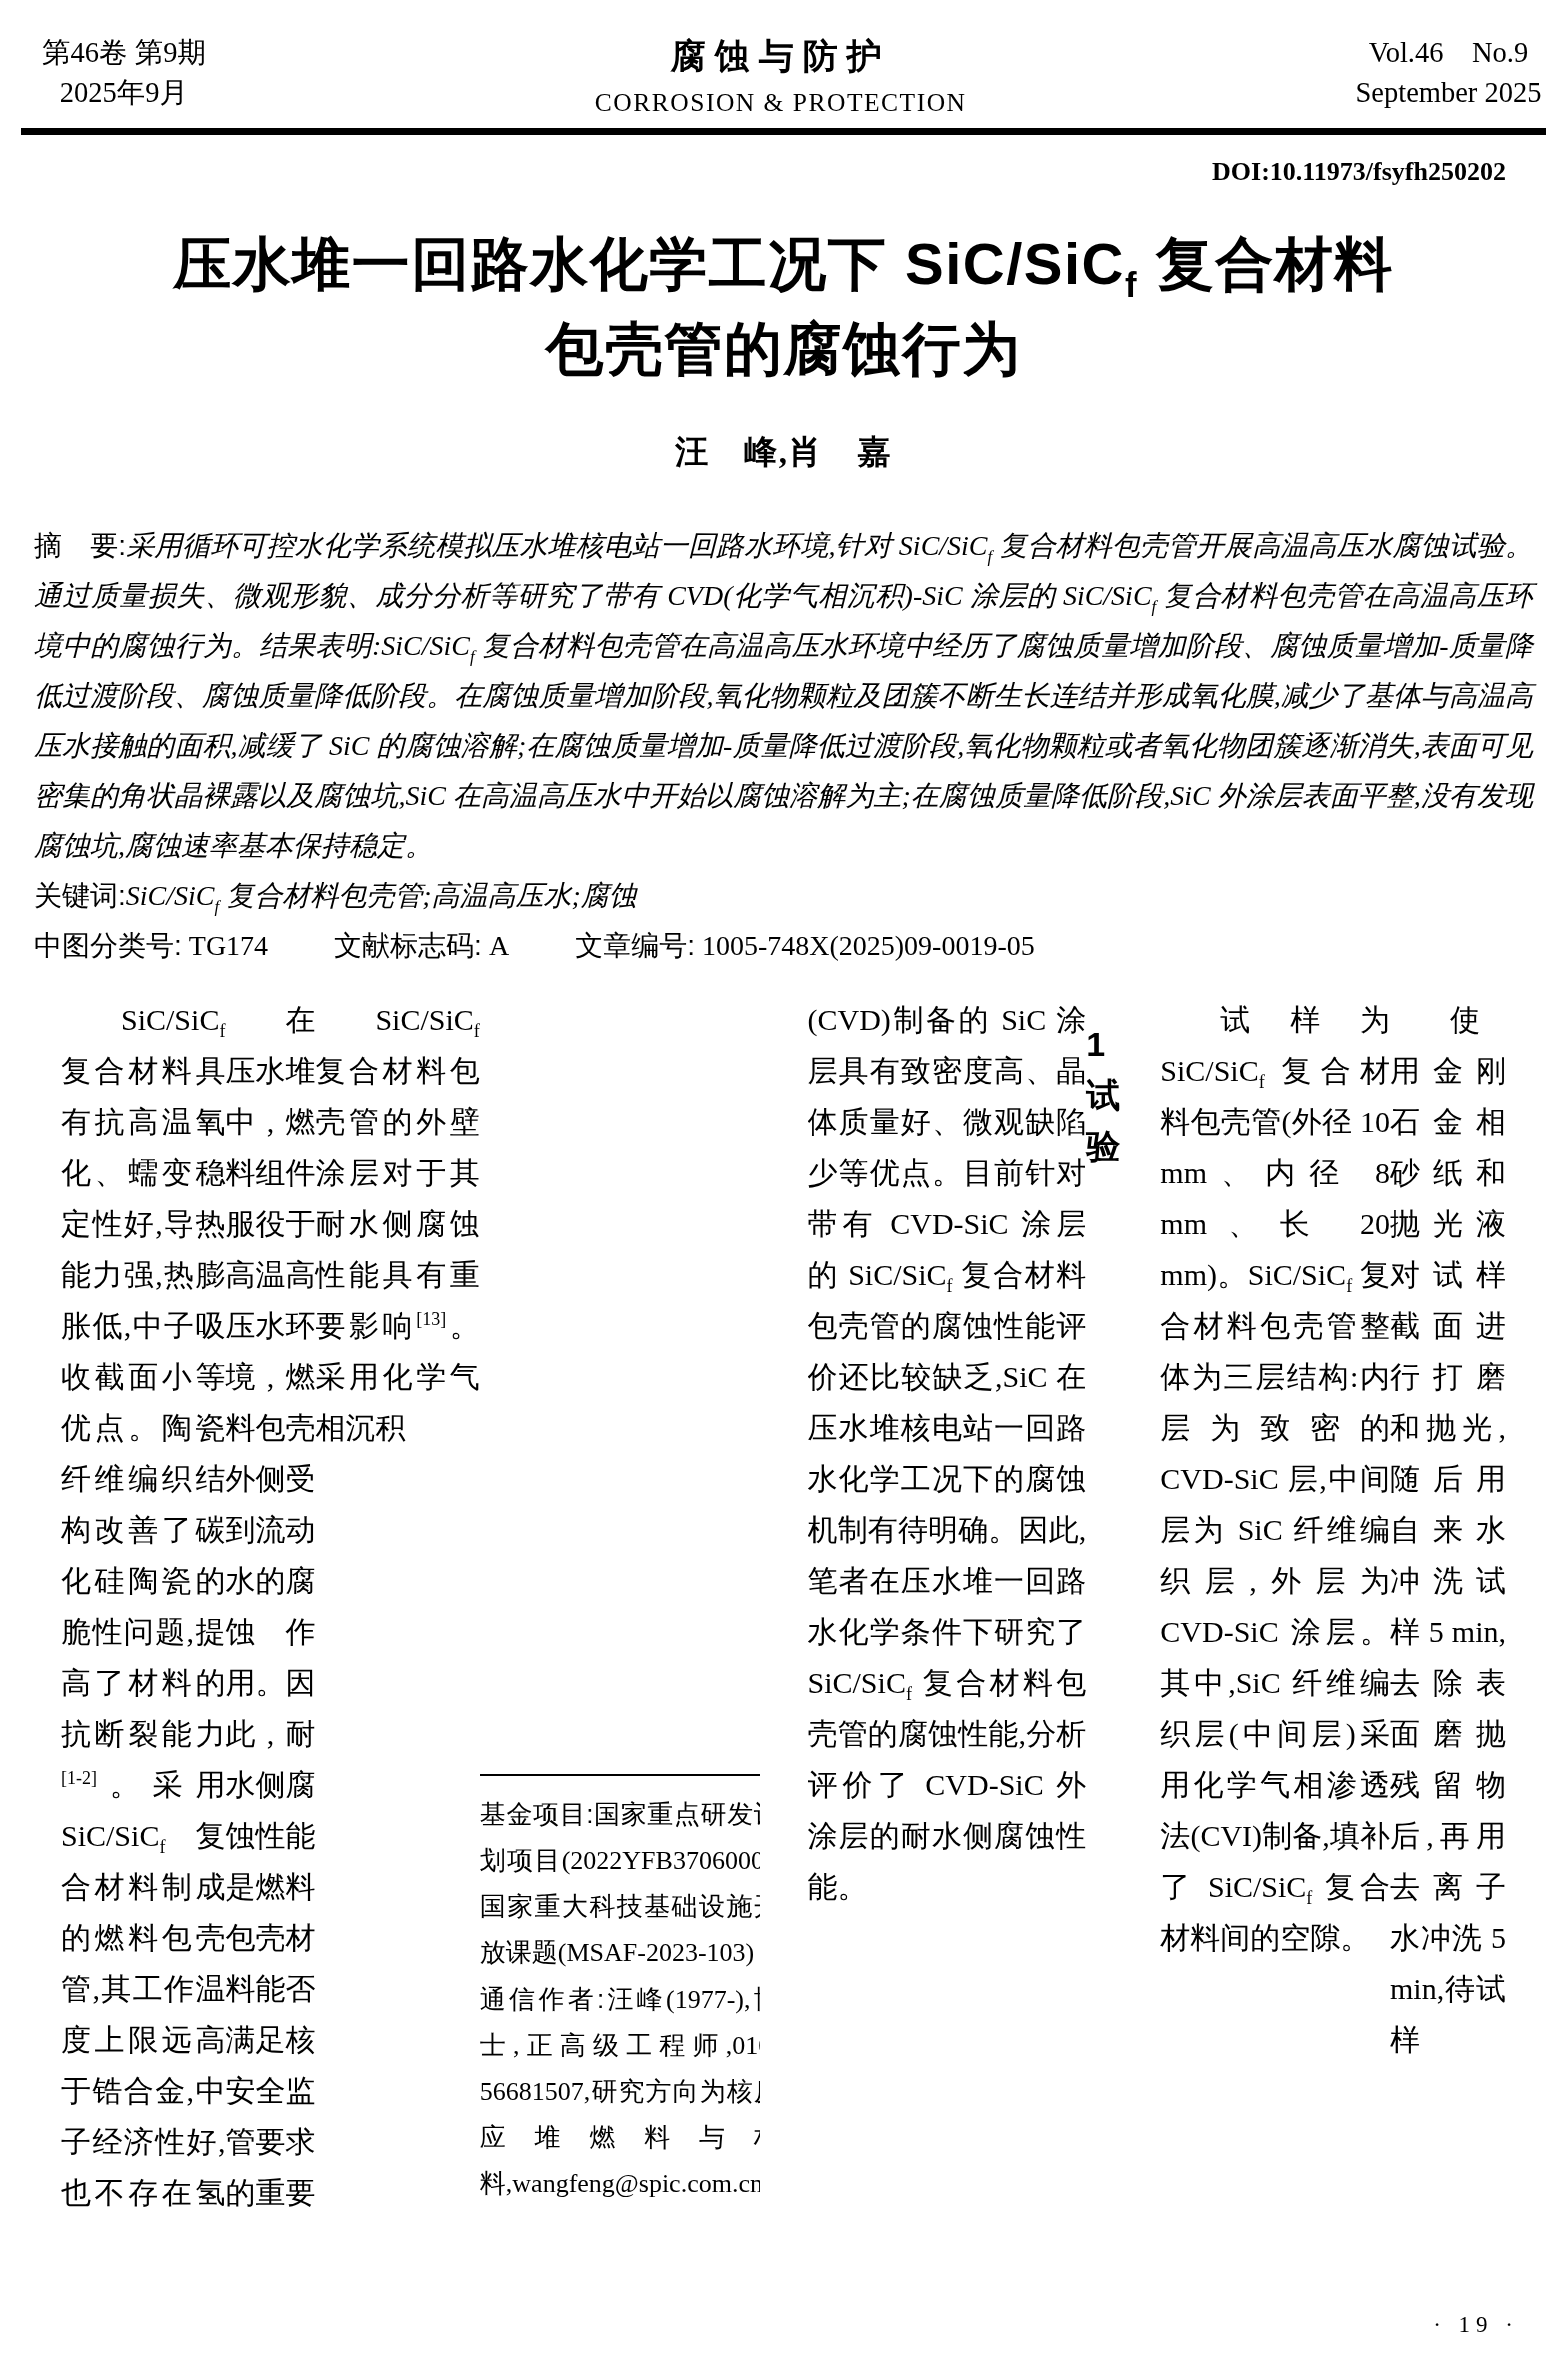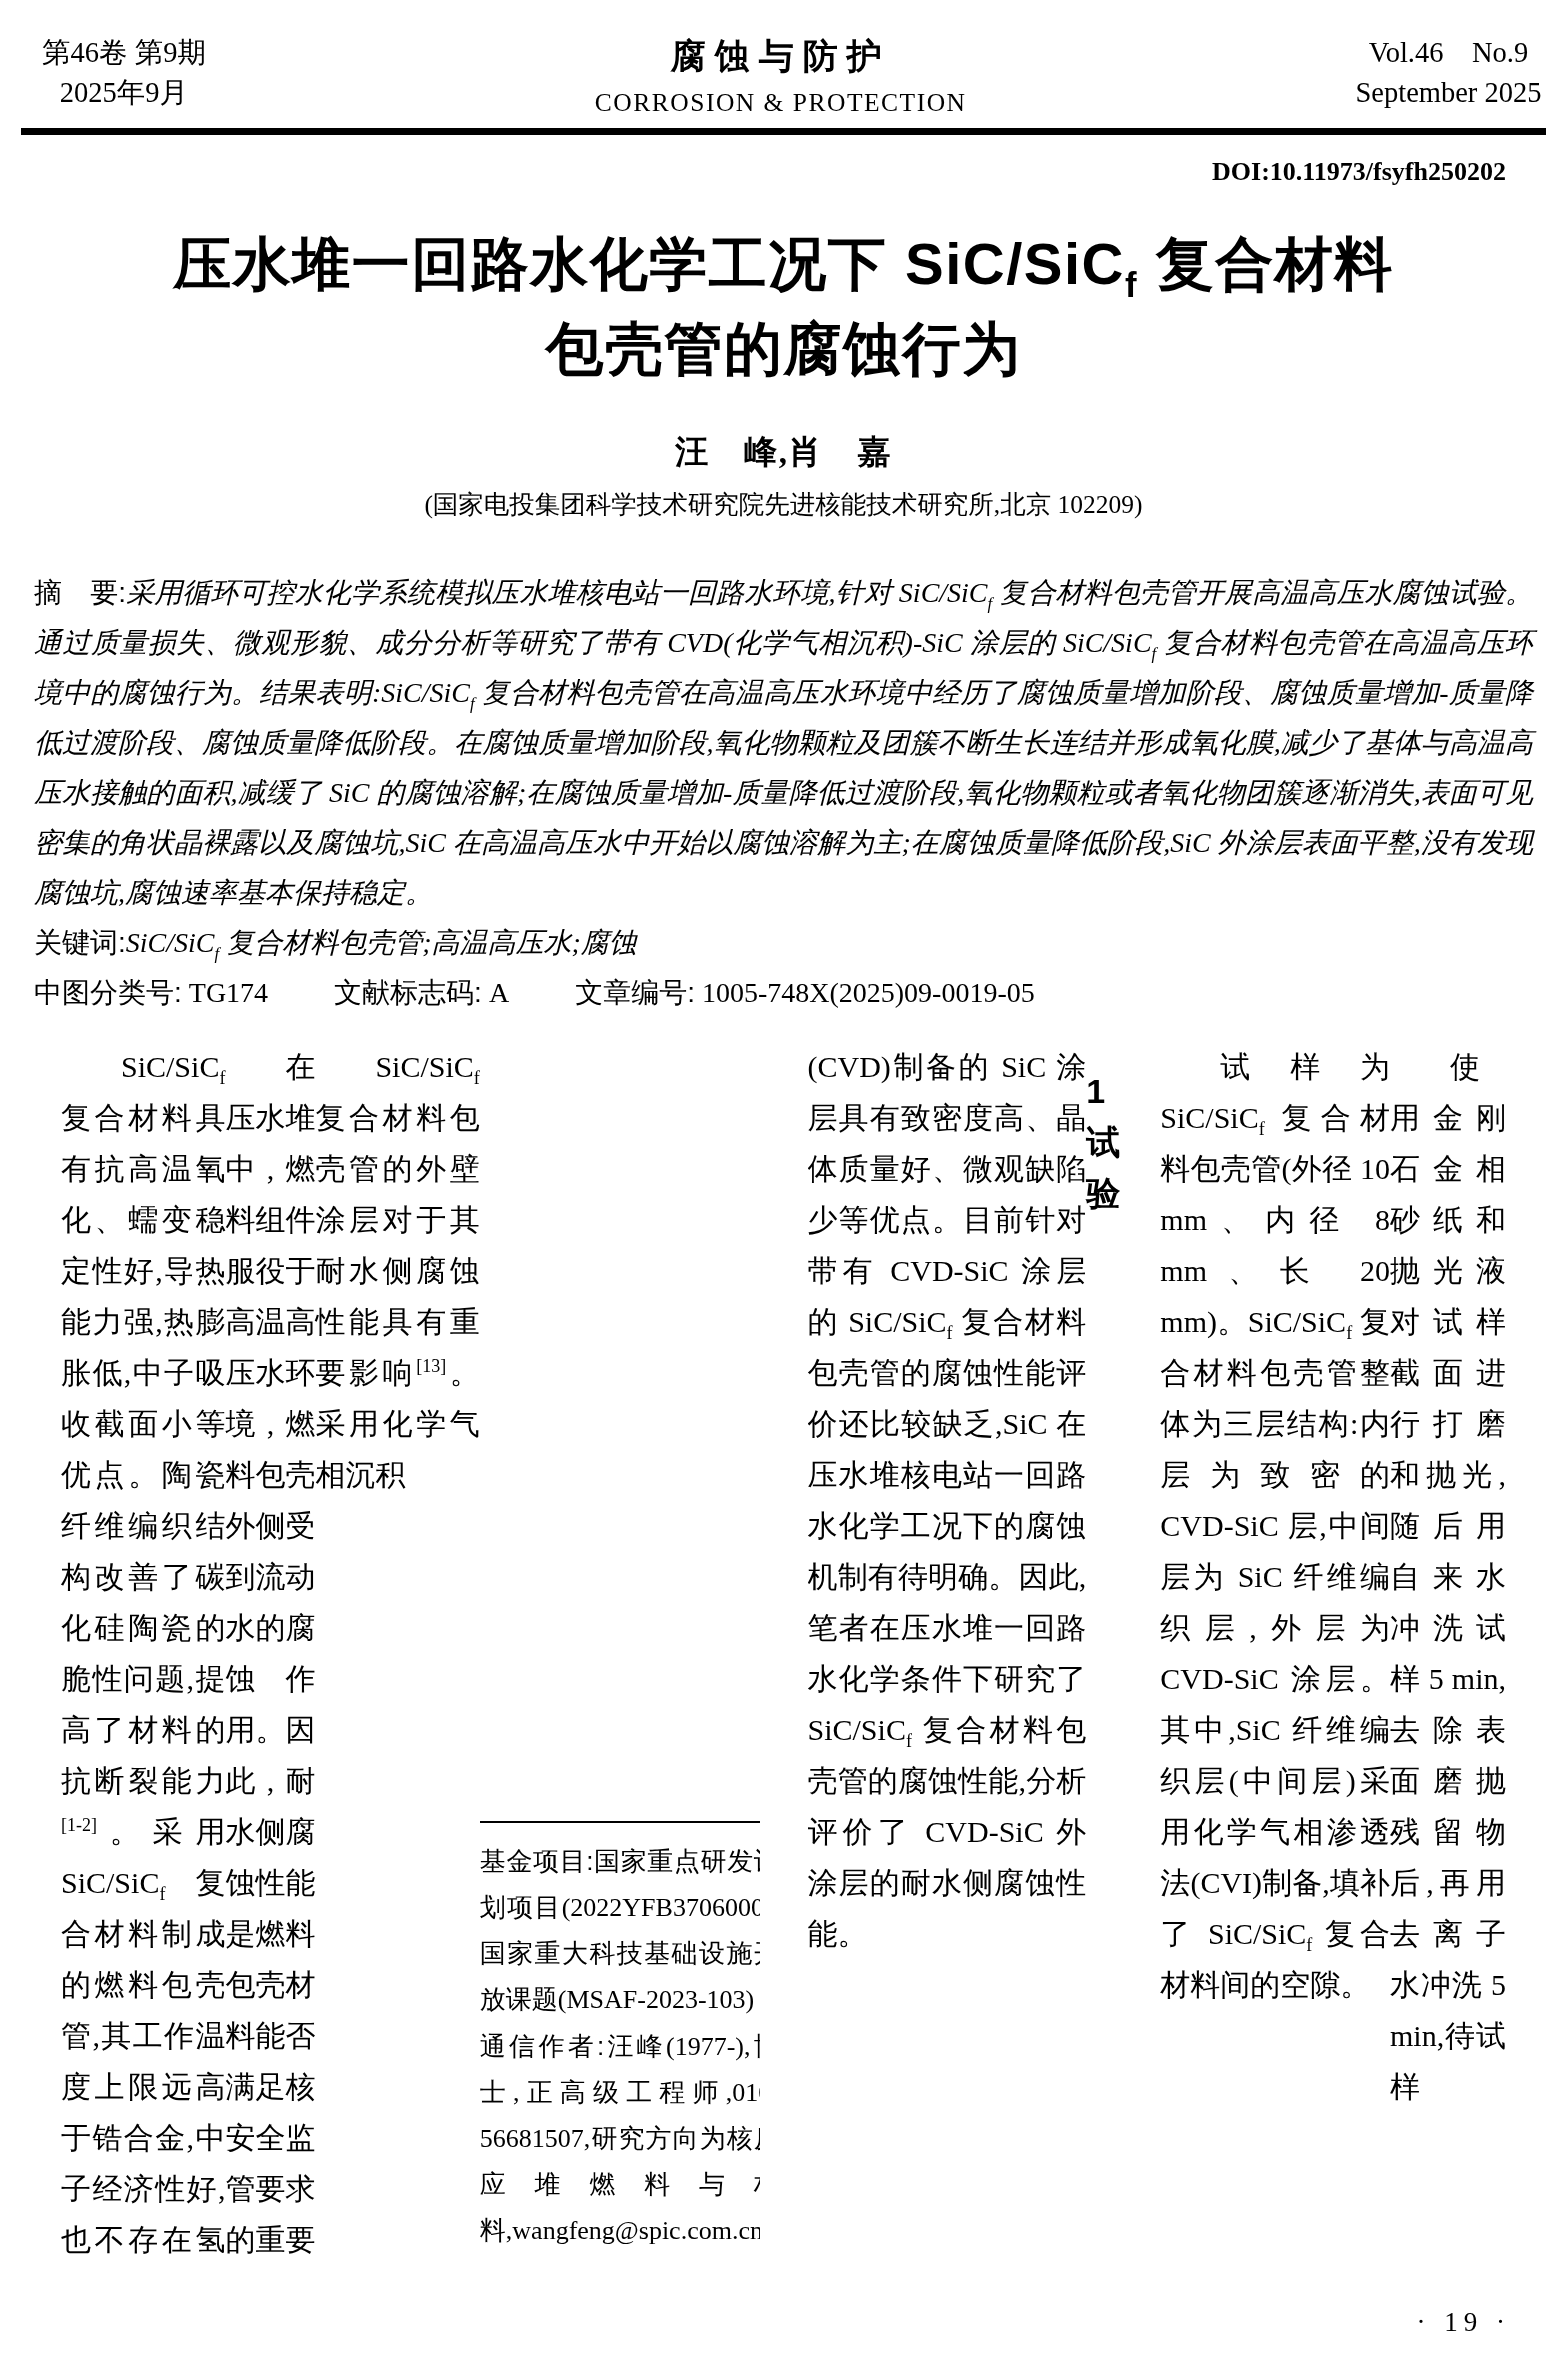--- a/index.html
+++ b/index.html
@@ -45,21 +45,21 @@
     font-family:"Liberation Sans", sans-serif;font-weight:bold;
     font-size:34px;margin:25.5px 0 19.5px;text-indent:0;
   }
   h2.sec .num{margin-right:39px;}
   h2.sec .sec-title{letter-spacing:3px;}
   
   .footnote{margin-top:auto;font-size:26px;line-height:46px;text-align:justify;}
   .fn-rule{width:300px;border-top:2.2px solid #000;margin:0 0 15px 0;}
   .footnote p{margin:0;text-indent:0;}
   
-  .pageno{position:absolute;bottom:39px;right:56px;font-size:27px;letter-spacing:6px;white-space:nowrap;}
+  .pageno{position:absolute;bottom:39px;right:48px;font-size:23px;letter-spacing:6px;white-space:nowrap;}
 </style>
 </head>
 <body>
 
 <div class="page">
 
   <div class="header">
     <div class="h-left">
       <div>第46卷 第9期</div>
       <div>2025年9月</div>
@@ -76,21 +76,20 @@
 
   <div class="rule"></div>
 
   <div class="doi">DOI:10.11973/fsyfh250202</div>
 
   <h1 class="title"><span>压水堆一回路水化学工况下 SiC/SiC<sub>f</sub> 复合材料</span><br>
     <span>包壳管的腐蚀行为</span>
   </h1>
 
   <div class="authors">汪　峰,肖　嘉</div>
-  <div class="affil">(国家电投集团科学技术研究院先进核能技术研究所,北京 102209)</div>
 
   <p class="abs"><span class="label">摘　要:</span><span class="kai">采用循环可控水化学系统模拟压水堆核电站一回路水环境,针对 SiC/SiC<sub>f</sub> 复合材料包壳管开展高温高压水腐蚀试验。通过质量损失、微观形貌、成分分析等研究了带有 CVD(化学气相沉积)-SiC 涂层的 SiC/SiC<sub>f</sub> 复合材料包壳管在高温高压环境中的腐蚀行为。结果表明:SiC/SiC<sub>f</sub> 复合材料包壳管在高温高压水环境中经历了腐蚀质量增加阶段、腐蚀质量增加-质量降低过渡阶段、腐蚀质量降低阶段。在腐蚀质量增加阶段,氧化物颗粒及团簇不断生长连结并形成氧化膜,减少了基体与高温高压水接触的面积,减缓了 SiC 的腐蚀溶解;在腐蚀质量增加-质量降低过渡阶段,氧化物颗粒或者氧化物团簇逐渐消失,表面可见密集的角状晶裸露以及腐蚀坑,SiC 在高温高压水中开始以腐蚀溶解为主;在腐蚀质量降低阶段,SiC 外涂层表面平整,没有发现腐蚀坑,腐蚀速率基本保持稳定。</span></p>
 
   <p class="kw"><span class="label">关键词:</span><span class="kai">SiC/SiC<sub>f</sub> 复合材料包壳管;高温高压水;腐蚀</span></p>
 
   <div class="clc">
     <span><span class="label">中图分类号:</span> <span>TG174</span></span>
     <span><span class="label">文献标志码:</span> <span>A</span></span>
     <span><span class="label">文章编号:</span> <span>1005-748X(2025)09-0019-05</span></span>
   </div>

